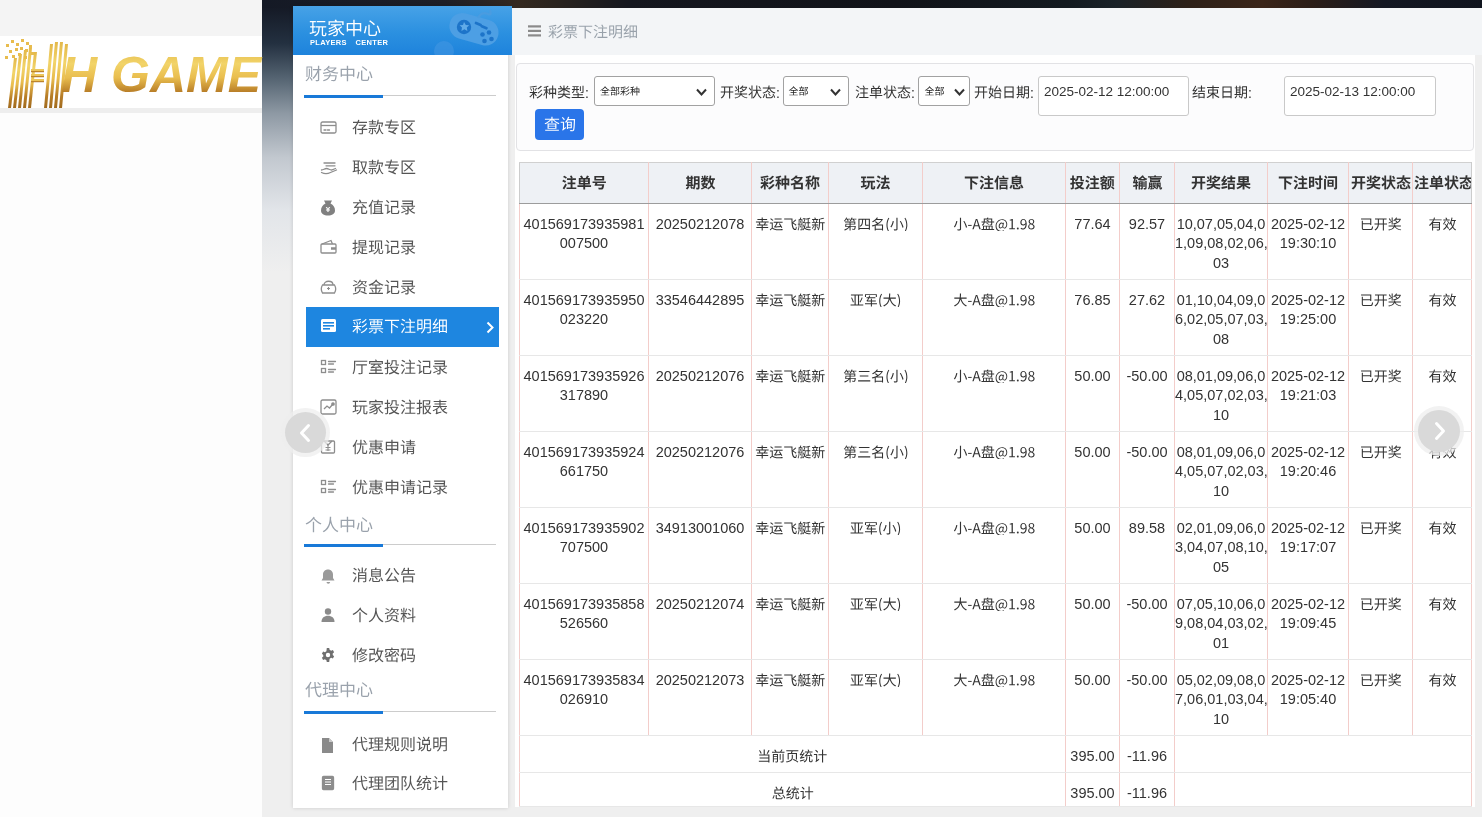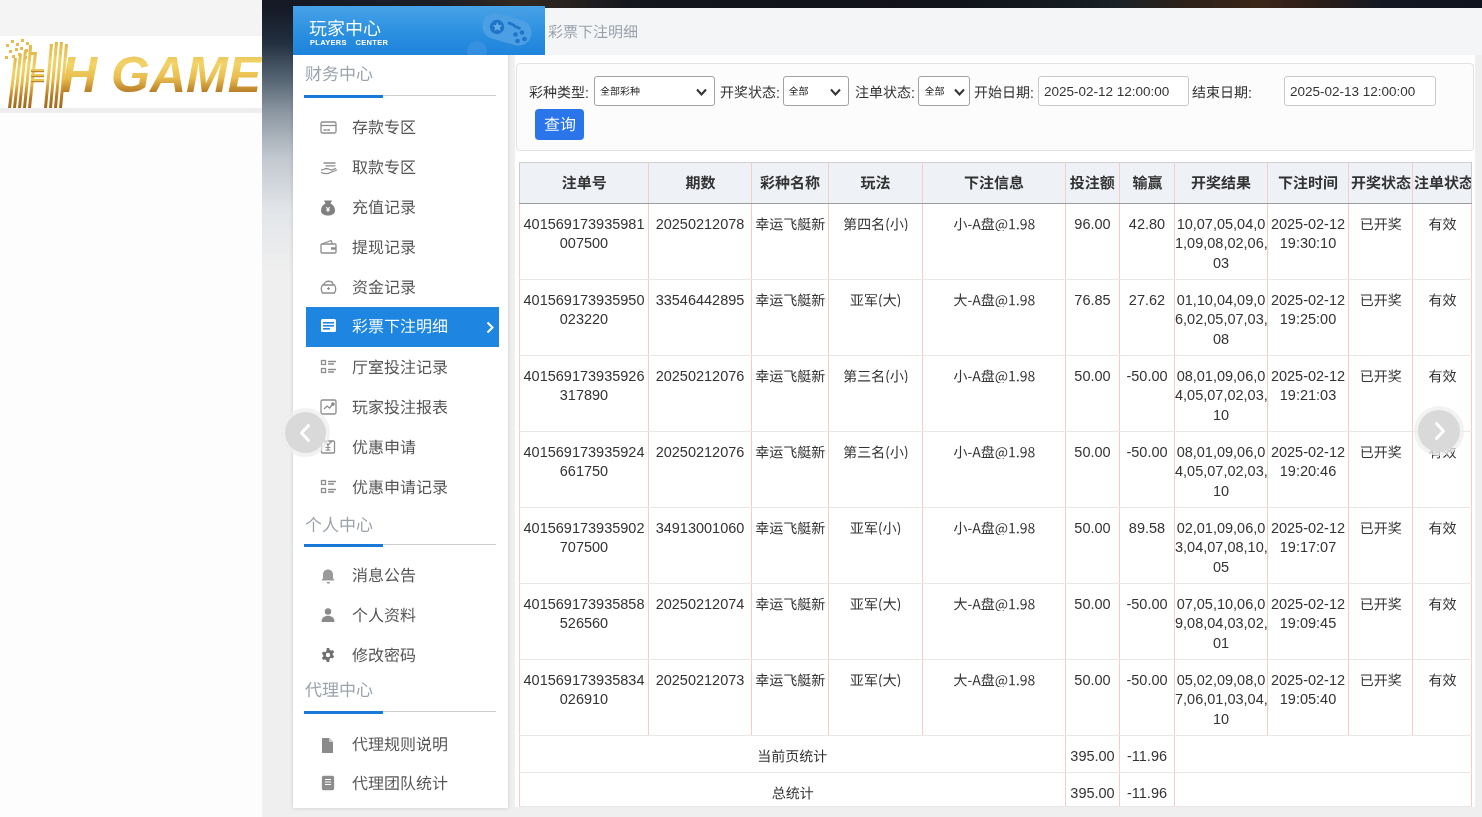--- a/index.html
+++ b/index.html
@@ -14,35 +14,35 @@
 .bgmain{left:262px;top:0;width:1220px;height:817px;background:#efefef}
 .bgtop{left:262px;top:0;width:1220px;height:8px;background:linear-gradient(90deg,#141925 0%,#1e1f27 15%,#342920 21%,#2a241f 24%,#15171f 30%,#111319 52%,#131a20 66%,#1a2228 70%,#2e2119 76%,#3a2519 82%,#2c1e18 86%,#141823 92%,#10141e 100%)}
 .bgleft{left:262px;top:8px;width:32px;height:440px;background:linear-gradient(180deg,#151a26 0%,#233040 8%,#556472 16%,#8e99a4 24%,#c2c8cf 34%,#e2e5e9 46%,#efefef 60%)}
 
 .mainpanel{left:515px;top:55px;width:960px;height:752px;background:#fff}
 .topbar{left:507px;top:8px;width:975px;height:47px;background:#f3f5f7}
 
 .fcard{left:516px;top:63px;width:958px;height:88px;background:#fcfcfd;border:1px solid #e2e2e5;border-radius:4px}
 .lab{position:absolute;top:77.5px;height:30px;line-height:30px;font-size:14px;color:#333}
 .sel{position:absolute;top:76px;height:30px;background:#fff;border:1px solid #a2a2a2;border-radius:3px;font-size:12px;color:#222;line-height:29px;padding-left:4px}
-.inp{position:absolute;top:76px;height:30px;background:#fff;border:1px solid #c9c9c9;border-radius:3px;font-size:13.5px;color:#333;line-height:29px;padding-left:5px}
+.inp{position:absolute;top:76px;height:40px;background:#fff;border:1px solid #c9c9c9;border-radius:3px;font-size:13.5px;color:#333;line-height:29px;padding-left:5px}
 .chev{position:absolute;right:7px;top:11px}
 .btn{position:absolute;left:535px;top:109px;width:49px;height:31px;background:#2a75e9;border-radius:4px;text-align:center;line-height:31px}
 
 table{border-collapse:collapse;table-layout:fixed;font-size:14.5px;color:#333}
 td,th{border-left:1px solid #f3cdca;border-right:1px solid #f3cdca;text-align:center;line-height:19.3px;overflow:hidden;padding:0}
 th{vertical-align:middle;padding-top:2px}
 td{vertical-align:top;padding-top:11px}
 th{background:#eef1f5;border-top:1px solid #d0d0d0;border-bottom:1px solid #9c9c9c;font-weight:bold}
 td{border-bottom:1px solid #e7e7e7}
 th:first-child{border-left-color:#ccc}
 th:last-child{border-right-color:#ccc}
 
 .sidebar{left:293px;top:6px;width:215px;height:802px;background:#fff;box-shadow:0 0 4px rgba(0,0,0,.15)}
-.shead{position:absolute;left:0;top:0;width:252px;height:49px;background:linear-gradient(180deg,#47a2e7 0%,#2b90e0 55%,#1e83dc 100%);overflow:hidden}
+.shead{position:absolute;left:0;top:0;width:219px;height:49px;background:linear-gradient(180deg,#47a2e7 0%,#2b90e0 55%,#1e83dc 100%);overflow:hidden}
 .sline{position:absolute;left:11px;width:192px;border-bottom:1px solid #ccc}
 .sline i{position:absolute;left:0;bottom:-2.5px;width:79px;height:3px;background:#1879d8}
 .mi{position:absolute;left:0;width:215px;height:40px}
 .mi .ic{position:absolute;left:27px;top:11px}
 .mi .tx{position:absolute;left:59px;top:0;height:40px;line-height:40px}
 .active{position:absolute;left:12.5px;width:193px;height:40px;background:#1e86e0}
 
 .circ{position:absolute;border-radius:50%;background:#d9d9d9;box-shadow:0 0 0 4px rgba(238,238,238,.75)}
 </style></head><body>
 <div class="page">
@@ -311,22 +311,22 @@
                 <use href="#r002d" x="1000"></use>
                 <use href="#r0041" x="1347"></use>
                 <use href="#r76d8" x="1955"></use>
                 <use href="#r0040" x="2955"></use>
                 <use href="#r0031" x="3901"></use>
                 <use href="#r002e" x="4456"></use>
                 <use href="#r0039" x="4734"></use>
                 <use href="#r0038" x="5289"></use>
               </g>
             </svg></td>
-          <td>96.00</td>
-          <td>42.80</td>
+          <td>77.64</td>
+          <td>92.57</td>
           <td>10,07,05,04,0<br>1,09,08,02,06,<br>03</td>
           <td>2025-02-12<br>19:30:10</td>
           <td><svg class="c" style="width:43.5px;height:14px;vertical-align:-0.12em" viewBox="0 -880 3000 1000">
               <g transform="scale(1,-1)" fill="#333">
                 <use href="#r5df2"></use>
                 <use href="#r5f00" x="1000"></use>
                 <use href="#r5956" x="2000"></use>
               </g>
             </svg></td>
           <td><svg class="c" style="width:29.0px;height:14px;vertical-align:-0.12em" viewBox="0 -880 2000 1000">

